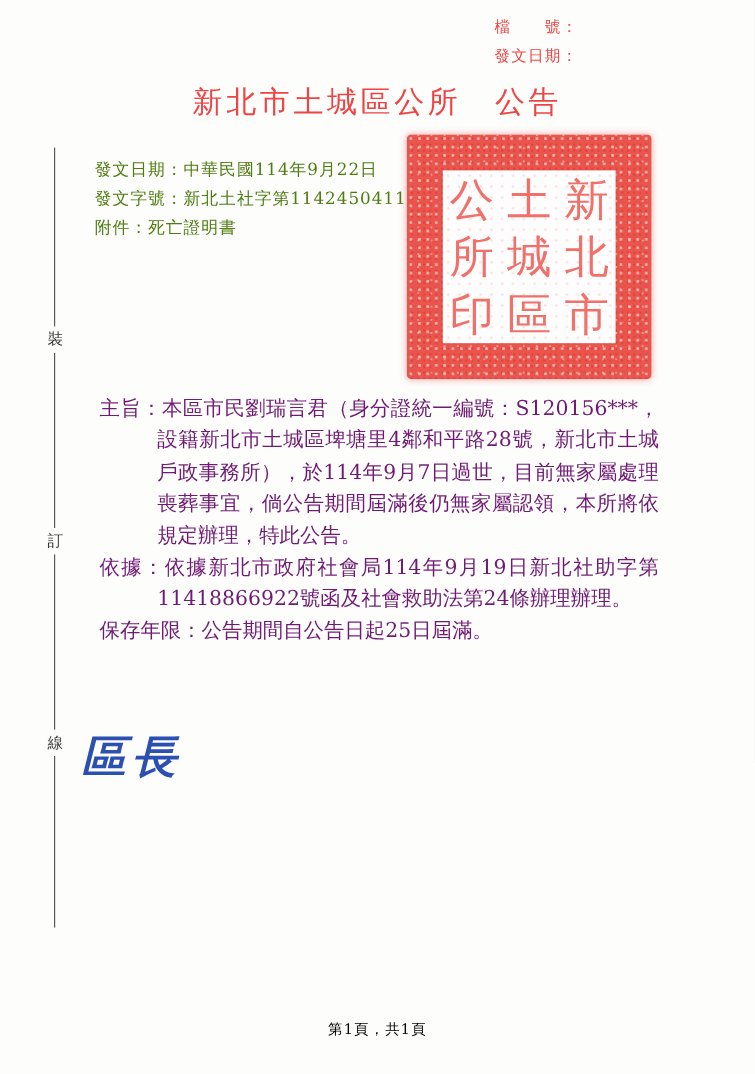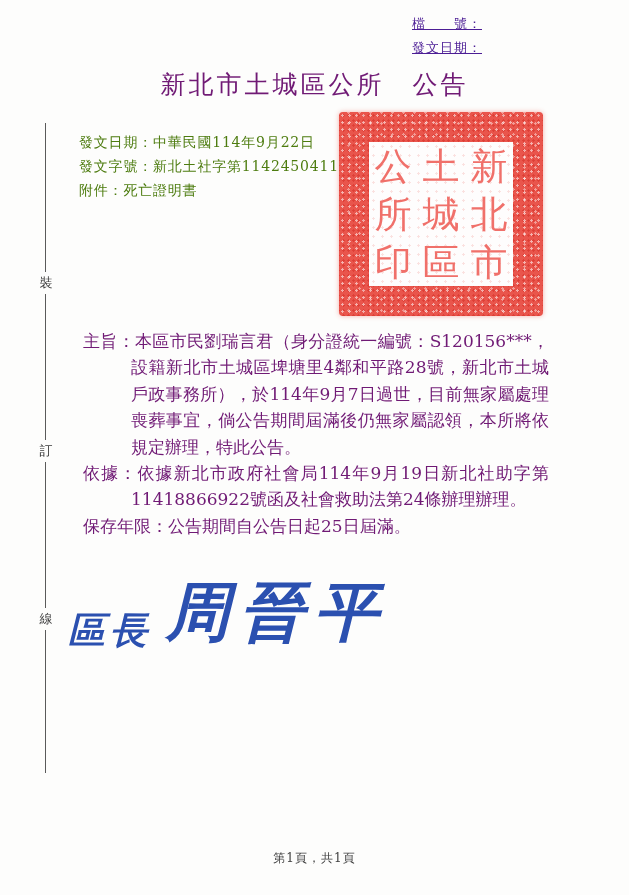--- a/index.html
+++ b/index.html
@@ -18,34 +18,33 @@
     color: #1c1c1c;
   }
   
   .archive-block {
     position: absolute;
     left: 412px;
     top: 12px;
     font-size: 13px;
     line-height: 24px;
     letter-spacing: 1px;
-    color: #4c1d95;
-    text-decoration: underline;
+    color: #ef4444;
   }
   .archive-block div { white-space: pre; }
   
   .doc-title {
     position: absolute;
     left: 0;
     right: 0;
     top: 68px;
     text-align: center;
     font-size: 25px;
     letter-spacing: 3px;
-    color: #701a75;
+    color: #ef4444;
   }
   
   .meta-block {
     position: absolute;
     left: 79px;
     top: 130px;
     font-size: 14px;
     line-height: 24px;
     letter-spacing: 0.8px;
     color: #4d7c0f;
@@ -144,21 +143,21 @@
   .sig-name  { font-size: 64px; letter-spacing: 10px; }
   
   .footer {
     position: absolute;
     left: 0;
     right: 0;
     top: 850px;
     text-align: center;
     font-size: 12px;
     letter-spacing: 1px;
-    color: #404040;
+    color: #000000;
   }
 </style>
 </head>
 <body>
 
 <div class="page">
 
   <div class="archive-block">
     <div>檔　　號：</div>
     <div>發文日期：</div>
@@ -192,18 +191,17 @@
   </div>
 
   <div class="body-block">
     <p class="para"><span>主旨：</span><span>本區市民劉瑞言君（身分證統一編號：S120156***，設籍新北市土城區埤塘里4鄰和平路28號，新北市土城戶政事務所），於114年9月7日過世，目前無家屬處理喪葬事宜，倘公告期間屆滿後仍無家屬認領，本所將依規定辦理，特此公告。</span></p>
     <p class="para"><span>依據：</span><span>依據新北市政府社會局114年9月19日新北社助字第11418866922號函及社會救助法第24條辦理辦理。</span></p>
     <p class="para wide-label"><span>保存年限：</span><span>公告期間自公告日起25日屆滿。</span></p>
   </div>
 
   <div class="signature">
     <span class="sig-title">區長</span>
-    <span class="sig-name">周晉平</span>
   </div>
 
   <div class="footer">第1頁，共1頁</div>
 
 </div>
 
 </body></html>

